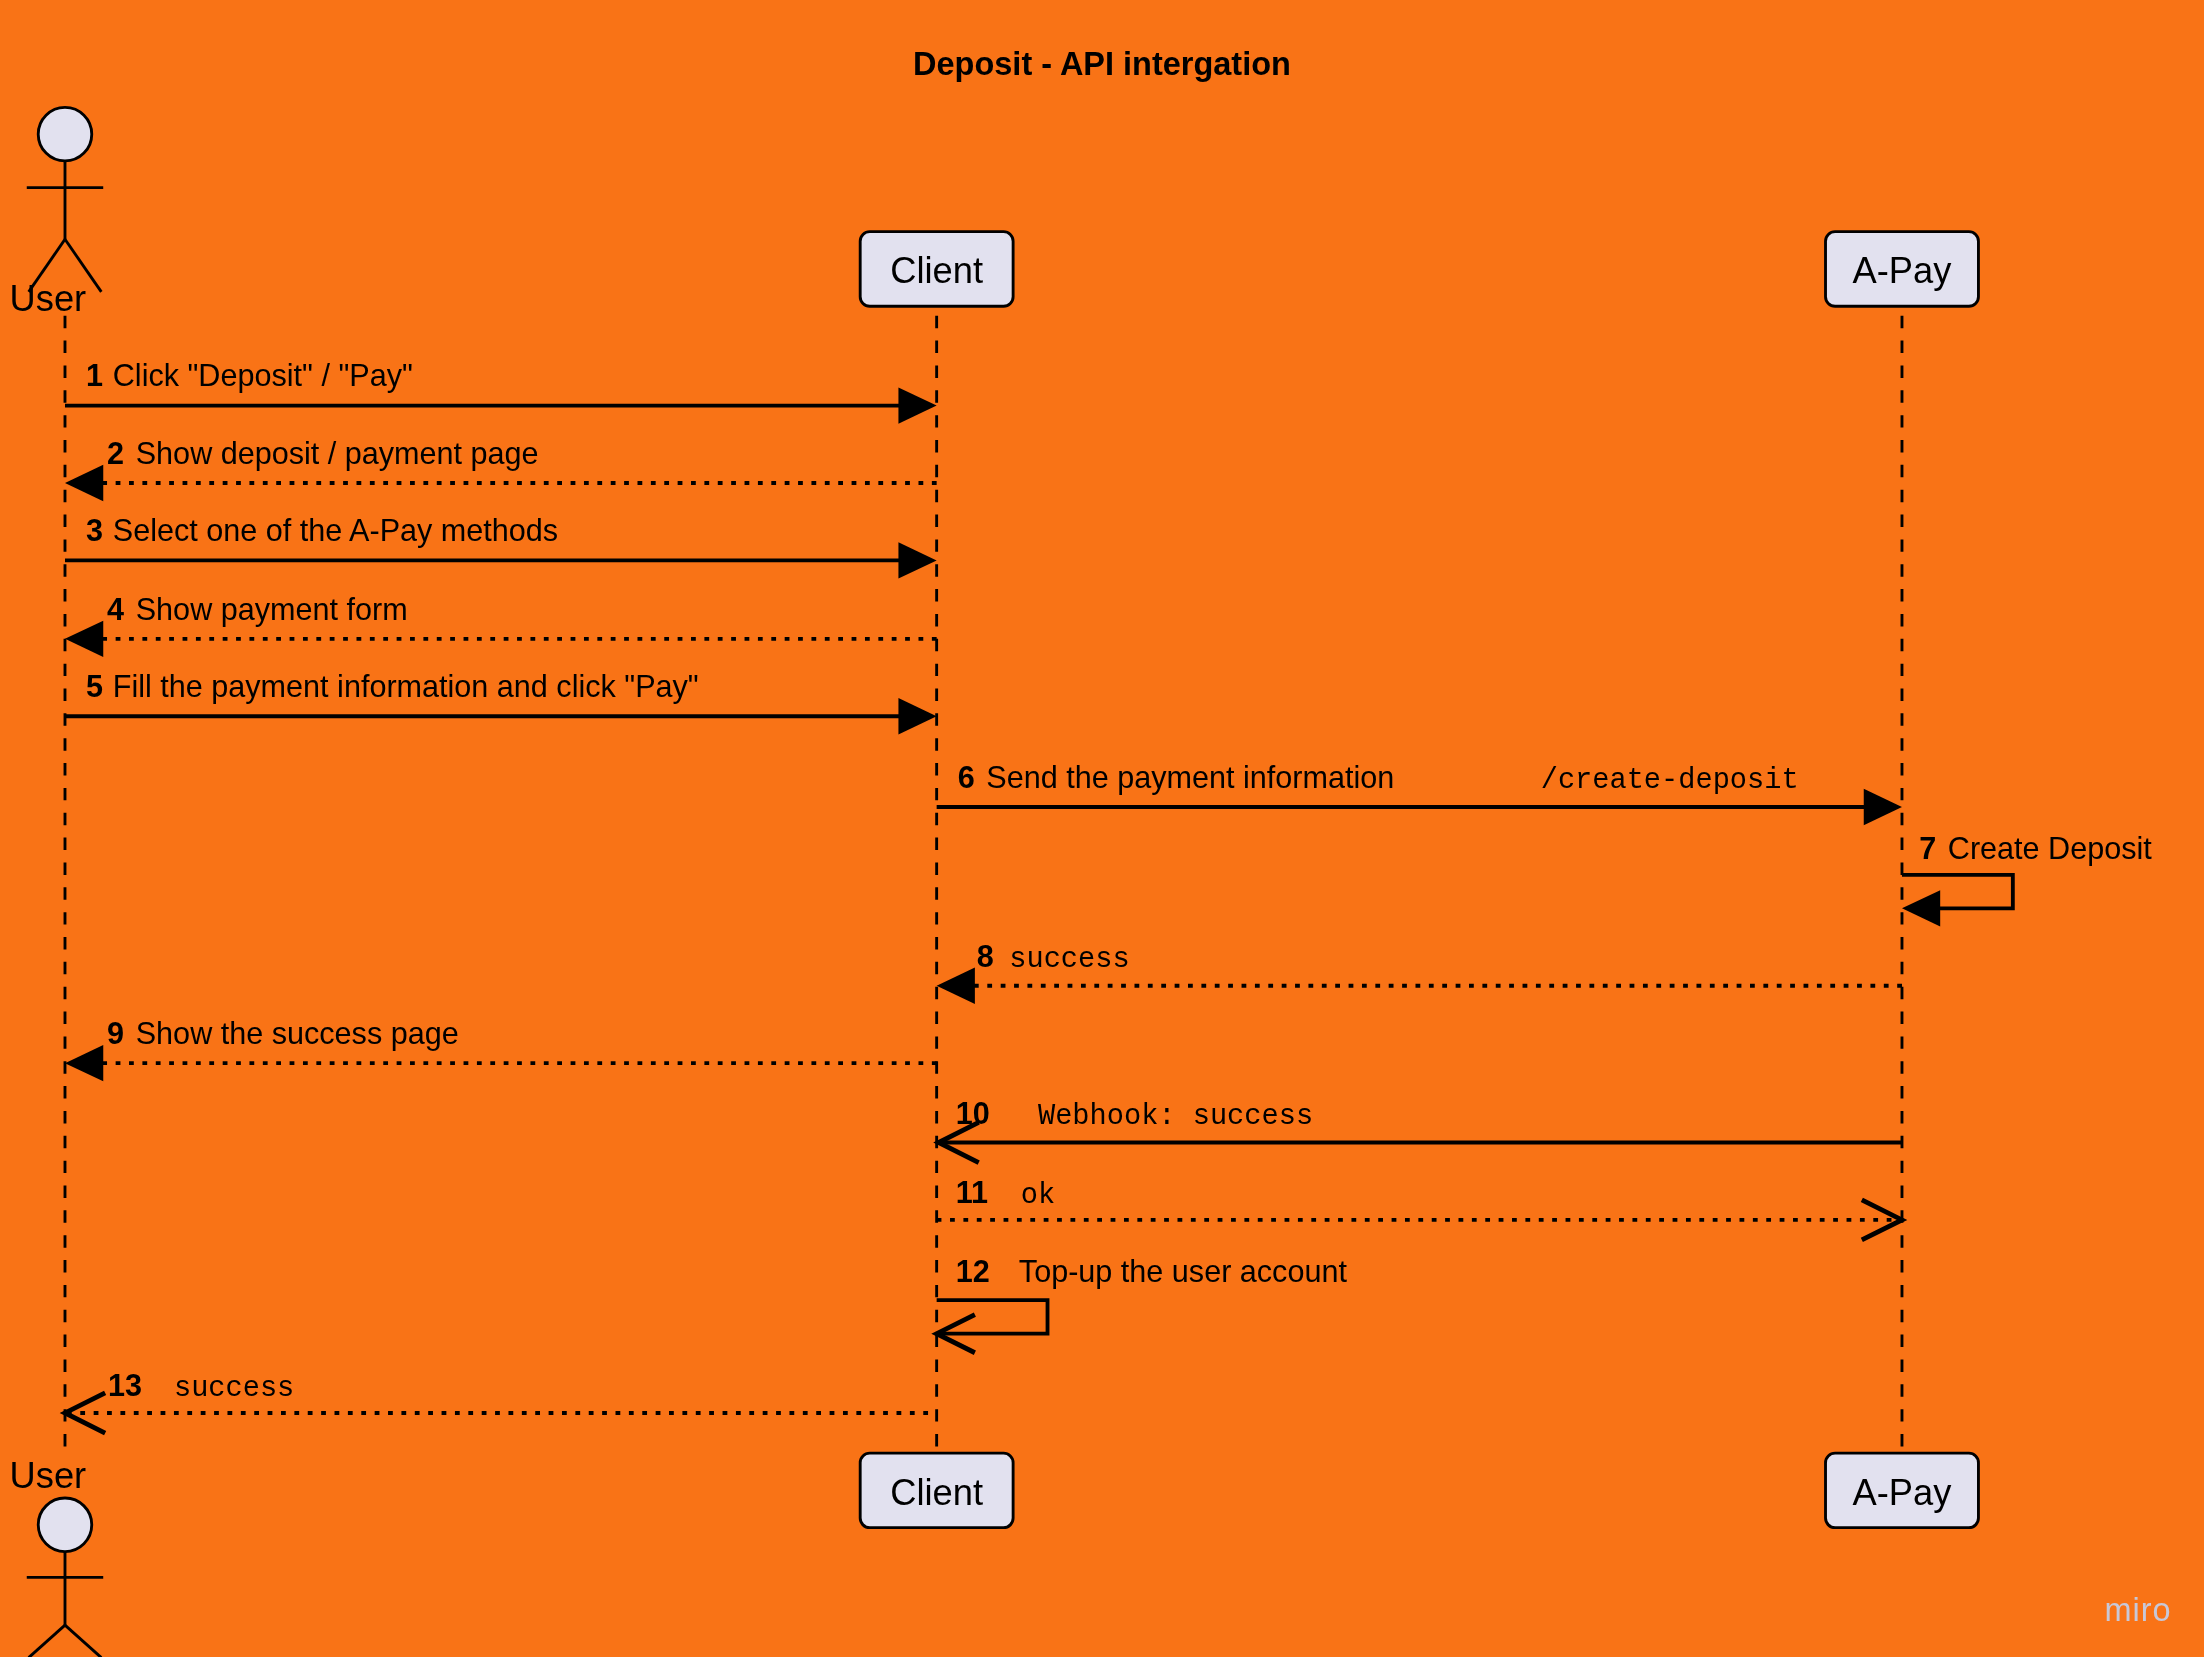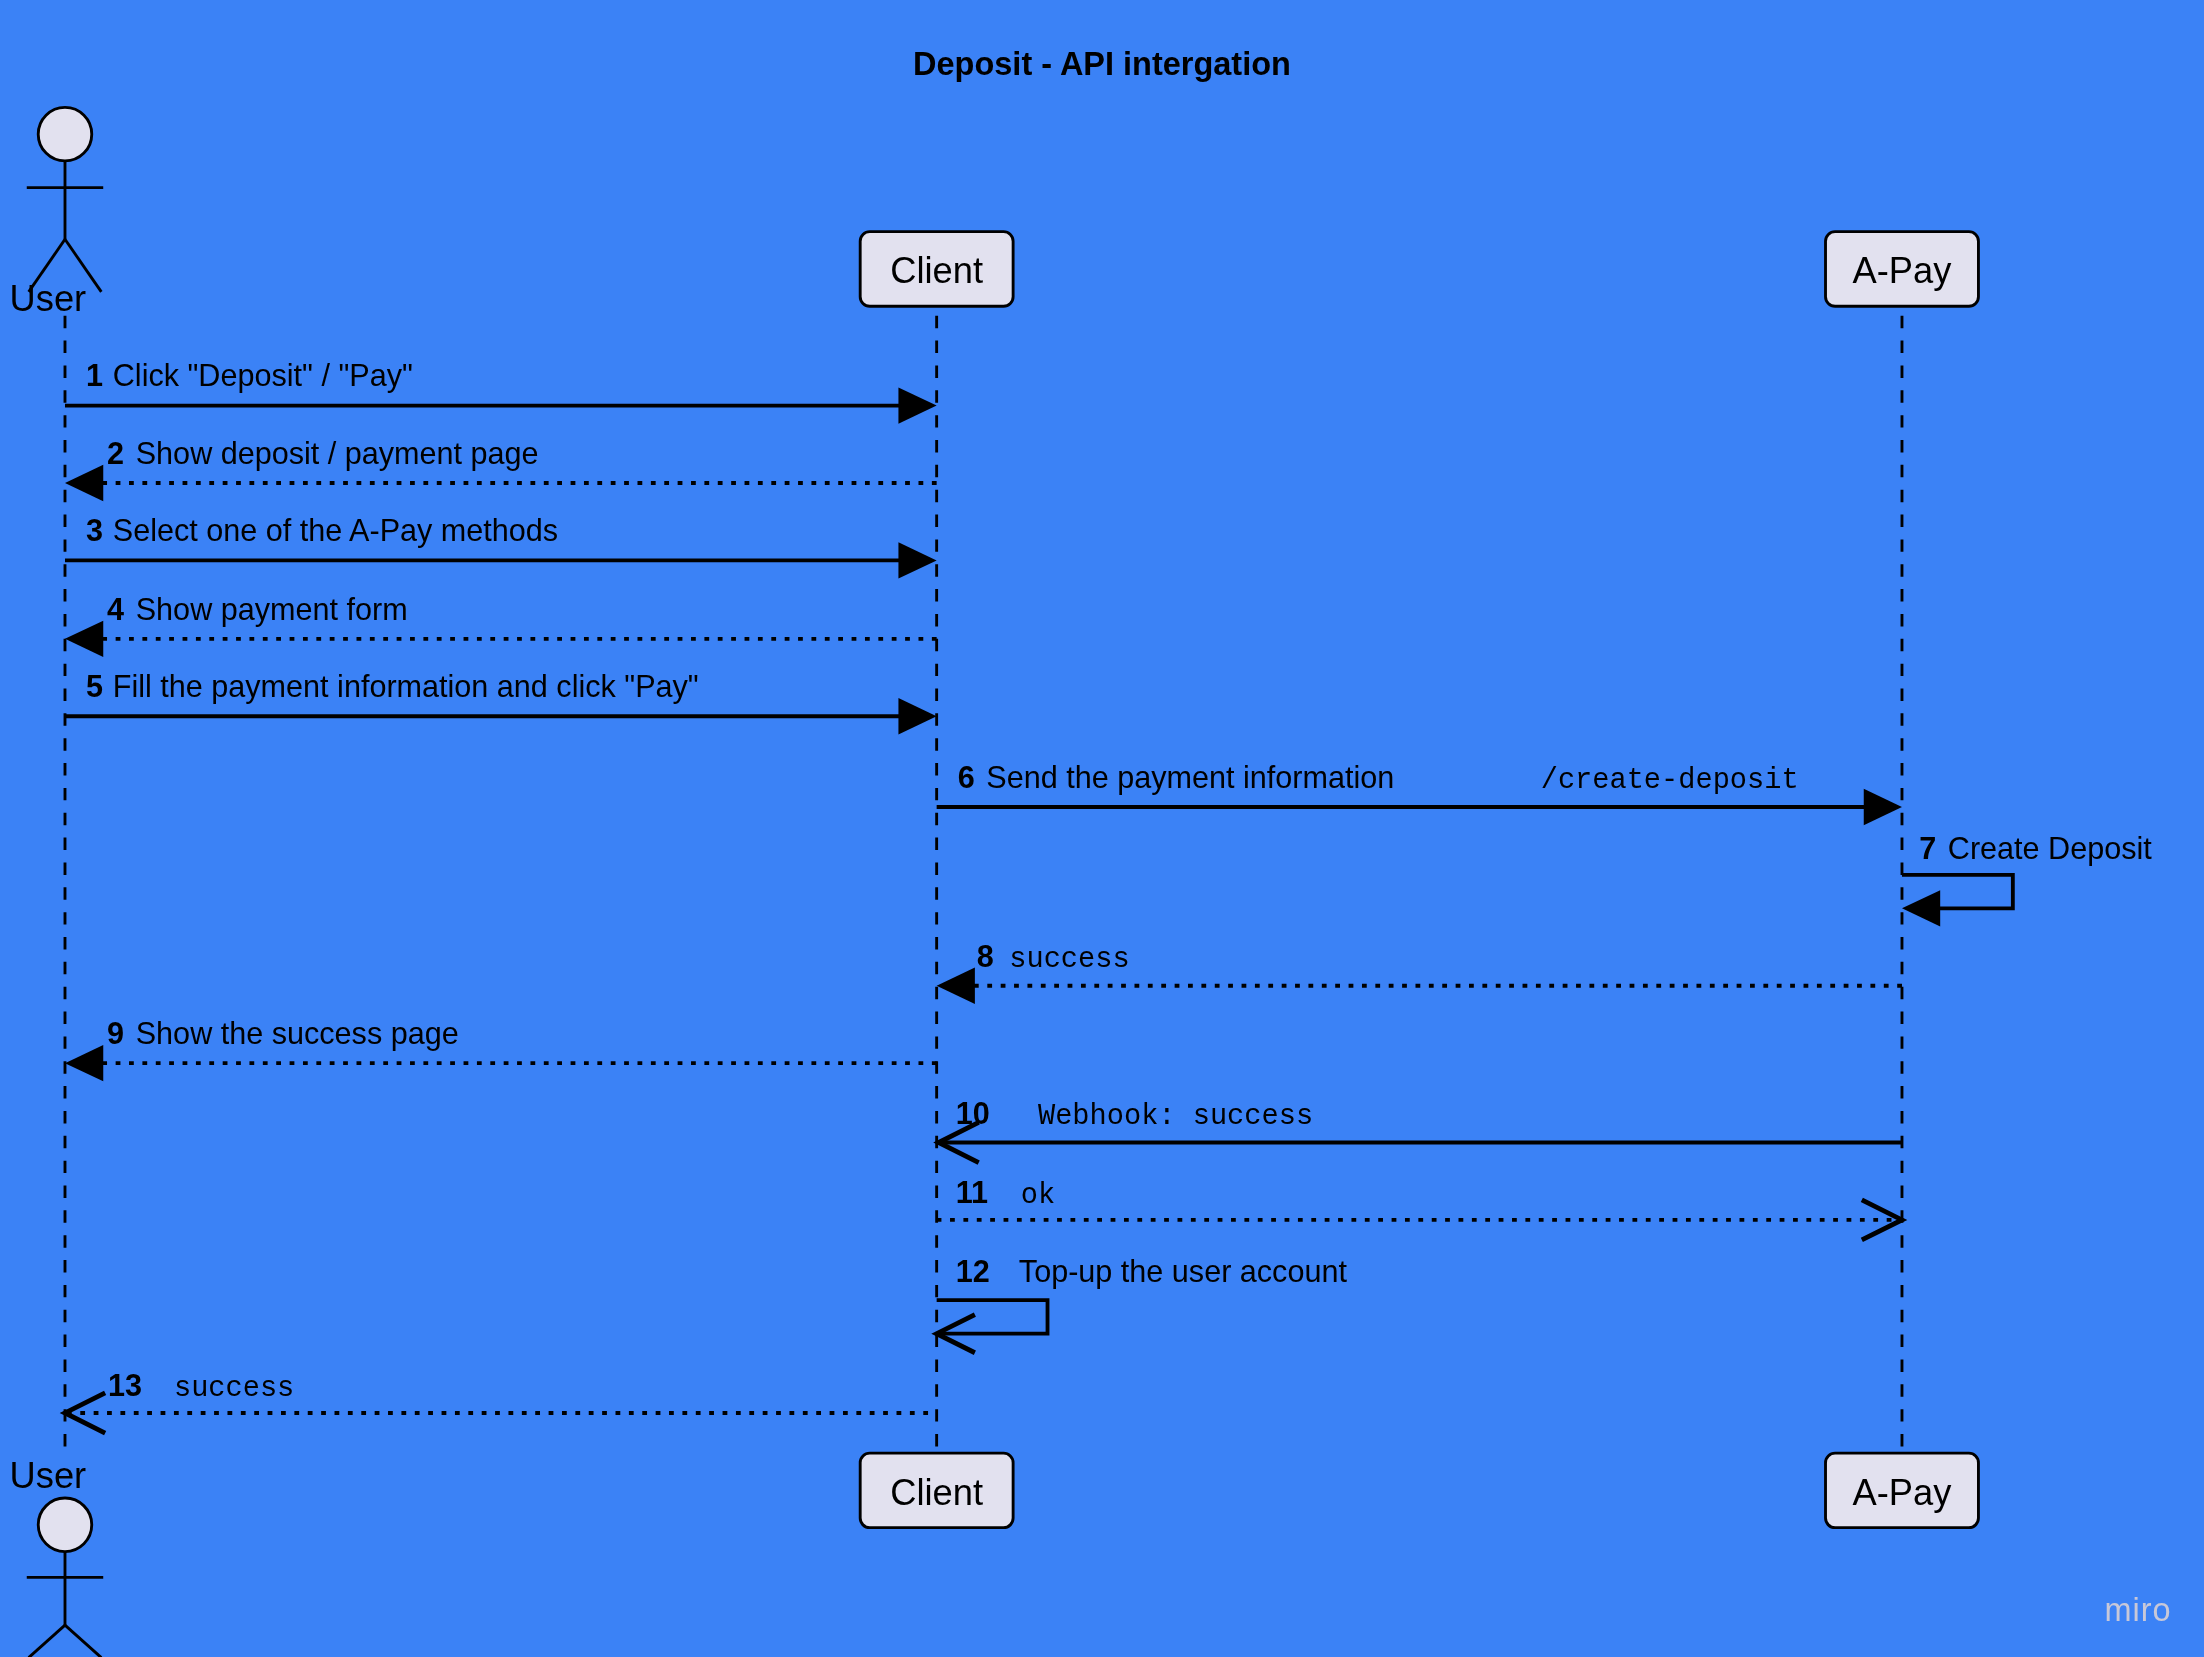--- a/index.html
+++ b/index.html
@@ -9,21 +9,21 @@
     background: #ffffff;
   }
   body {
     font-family: "Liberation Sans", sans-serif;
     color: #000000;
   }
   #canvas {
     position: relative;
     width: 2204px;
     height: 1658px;
-    background: #3b82f6;
+    background: #f97316;
     overflow: hidden;
   }
   #diagram-svg {
     position: absolute;
     left: 0;
     top: 0;
     width: 2204px;
     height: 1658px;
   }
   .diagram-title {

